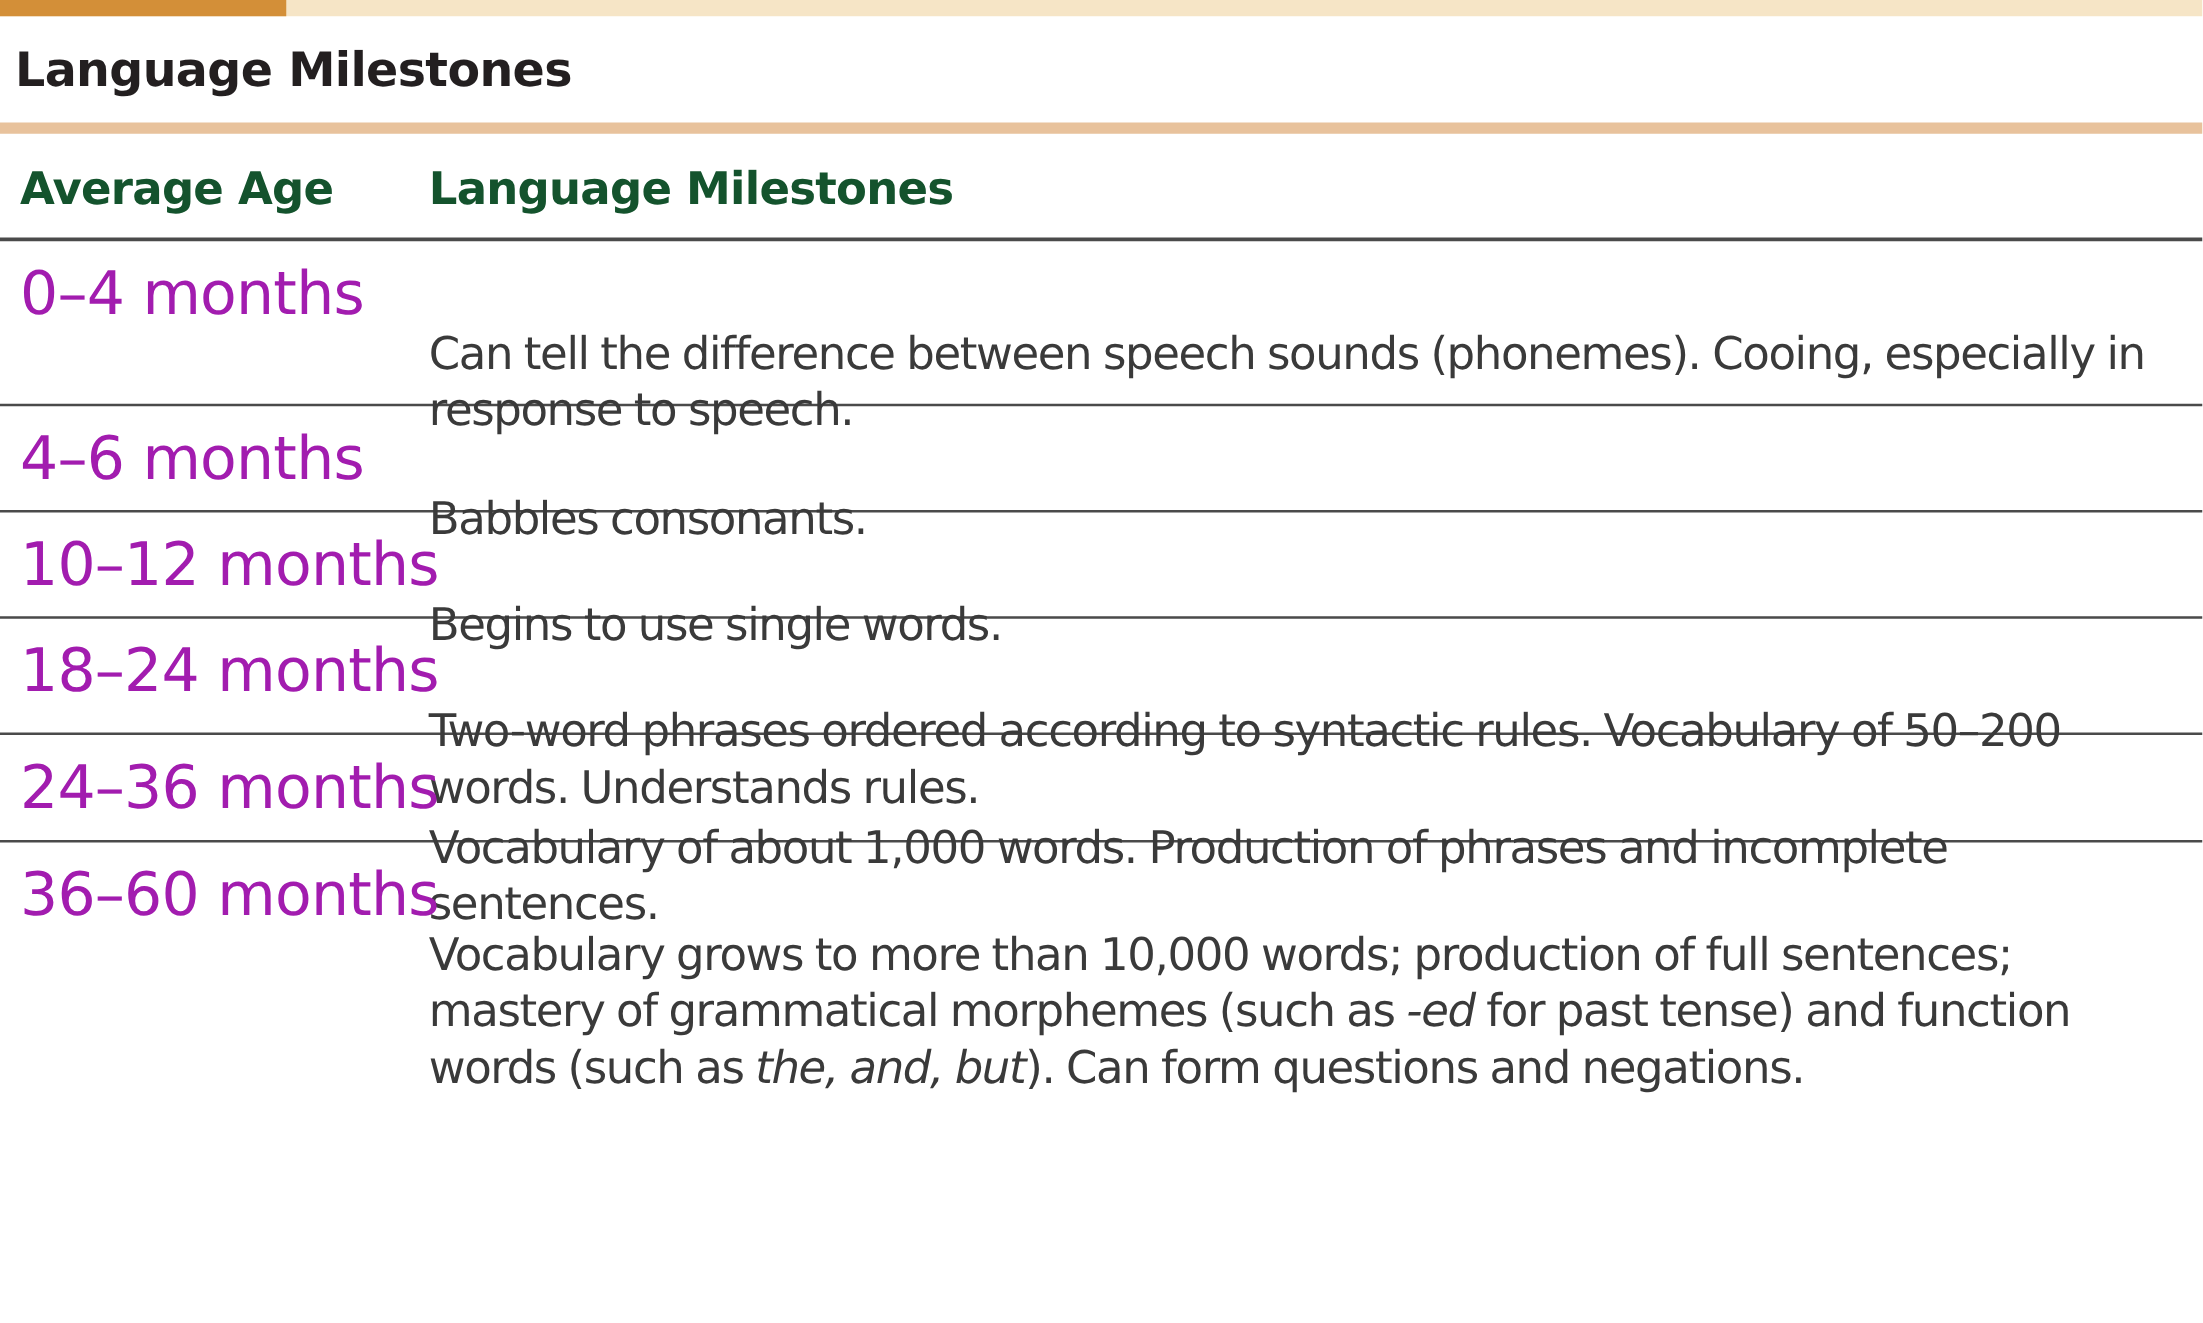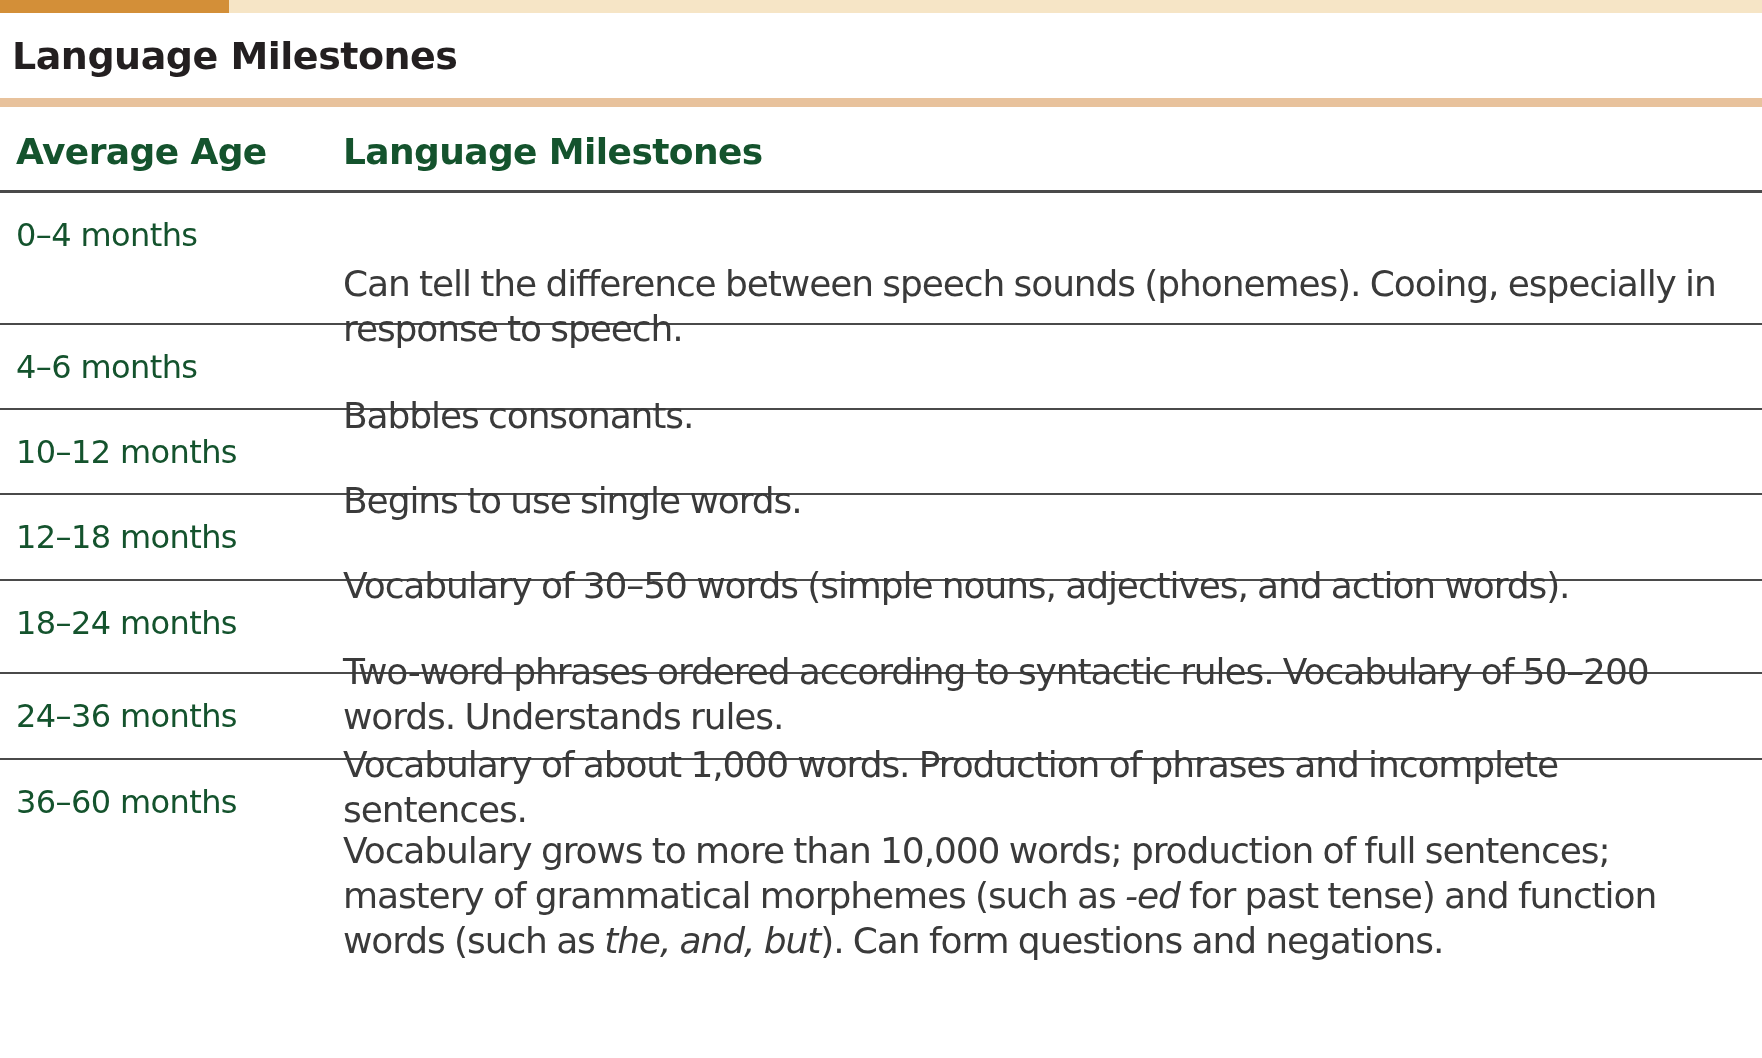--- a/index.html
+++ b/index.html
@@ -67,24 +67,24 @@
 
     .row {
       position: relative;
       border-bottom: 2px solid #4a4a4a;
       box-sizing: border-box;
     }
     .cell-age {
       position: absolute;
       left: 16px;
       top: 20px;
-      font-size: 32px;
+      font-size: 48px;
       line-height: 45px;
       letter-spacing: -0.6px;
-      color: #14532d;
+      color: #a21caf;
       white-space: nowrap;
     }
     .cell-milestone {
       position: absolute;
       left: 343px;
       top: 20px;
       width: 1400px;
       font-size: 36px;
       line-height: 45px;
       letter-spacing: -1.1px;
@@ -119,24 +119,20 @@
     <div class="cell-age">4–6 months</div>
     <div class="cell-milestone">Babbles consonants.</div>
   </div>
 
 
   <div class="row" style="height:85px">
     <div class="cell-age">10–12 months</div>
     <div class="cell-milestone">Begins to use single words.</div>
   </div>
 
-  <div class="row" style="height:86px">
-    <div class="cell-age">12–18 months</div>
-    <div class="cell-milestone">Vocabulary of 30–50 words (simple nouns, adjectives, and action words).</div>
-  </div>
 
   <div class="row" style="height:93px">
     <div class="cell-age">18–24 months</div>
     <div class="cell-milestone">Two-word phrases ordered according to syntactic rules. Vocabulary of 50–200 words. Understands rules.</div>
   </div>
 
   <div class="row" style="height:86px">
     <div class="cell-age">24–36 months</div>
     <div class="cell-milestone">Vocabulary of about 1,000 words. Production of phrases and incomplete sentences.</div>
   </div>

